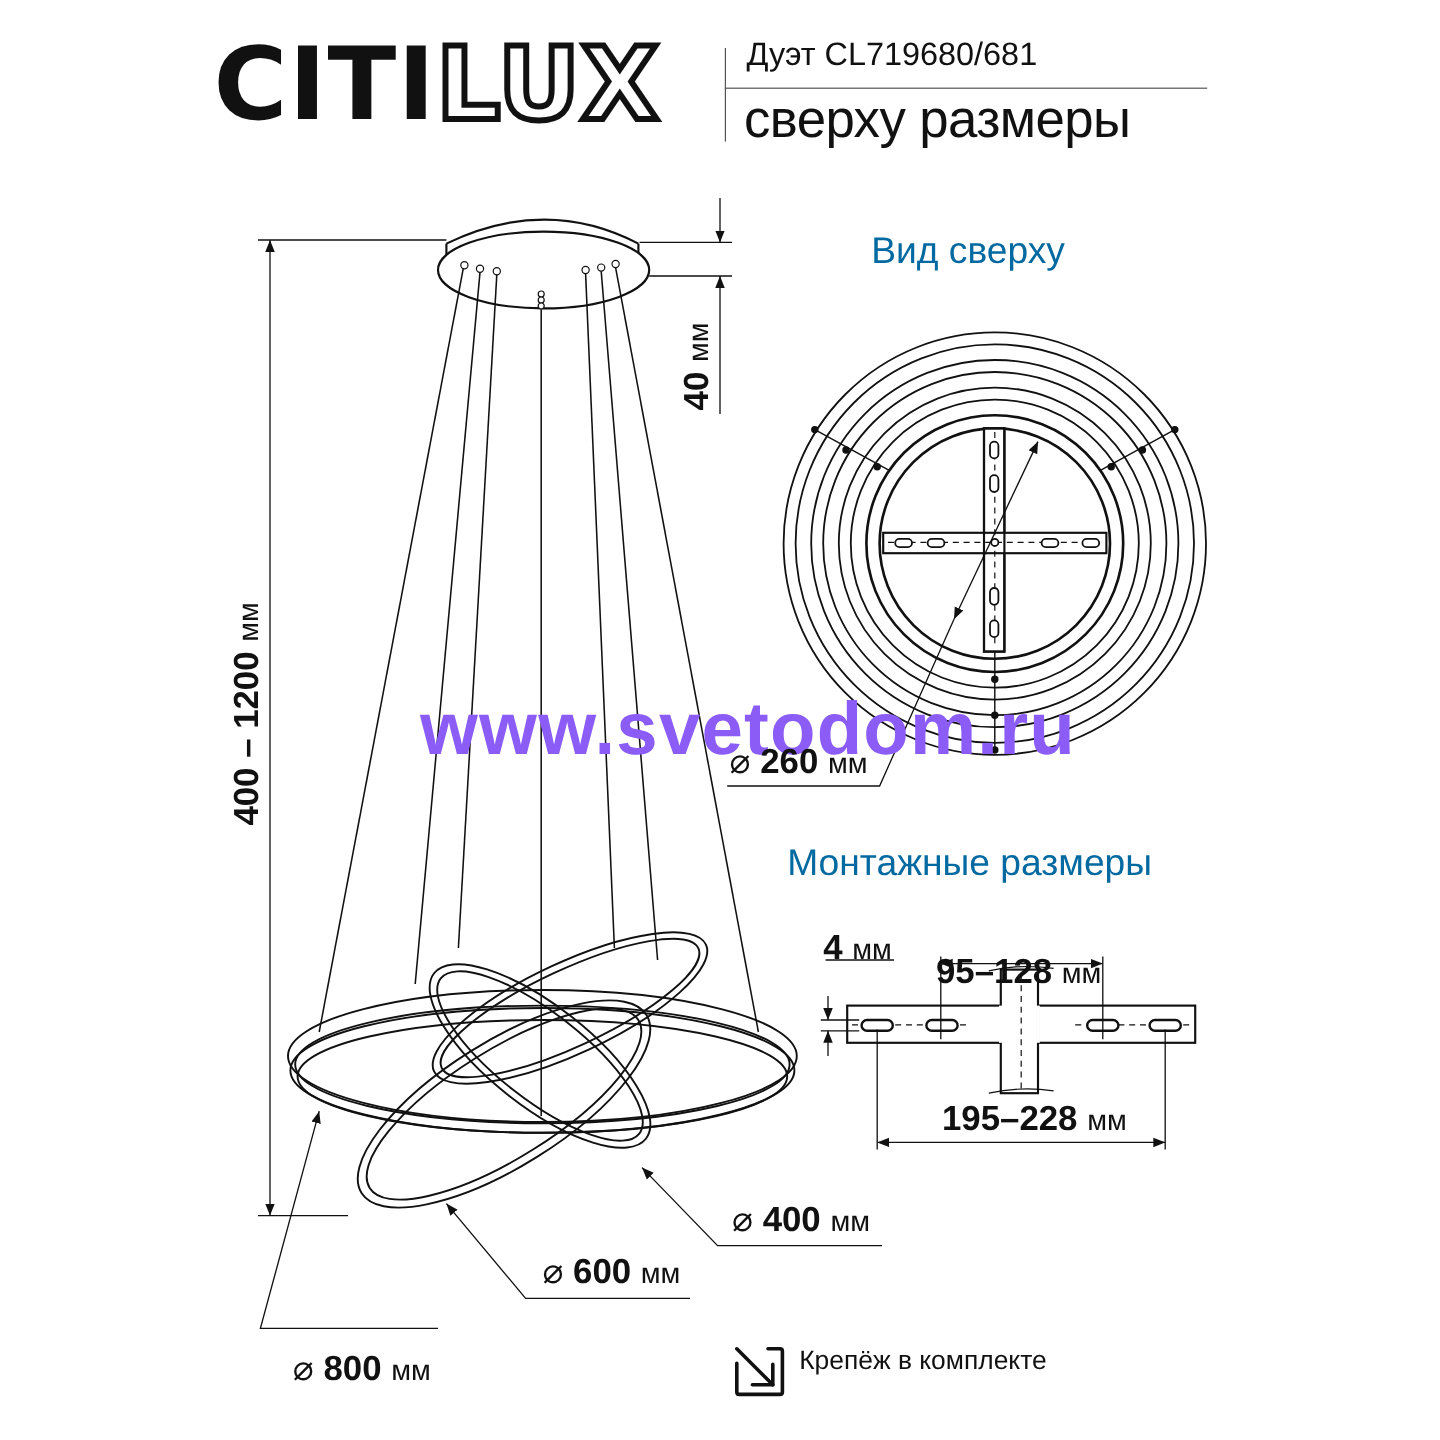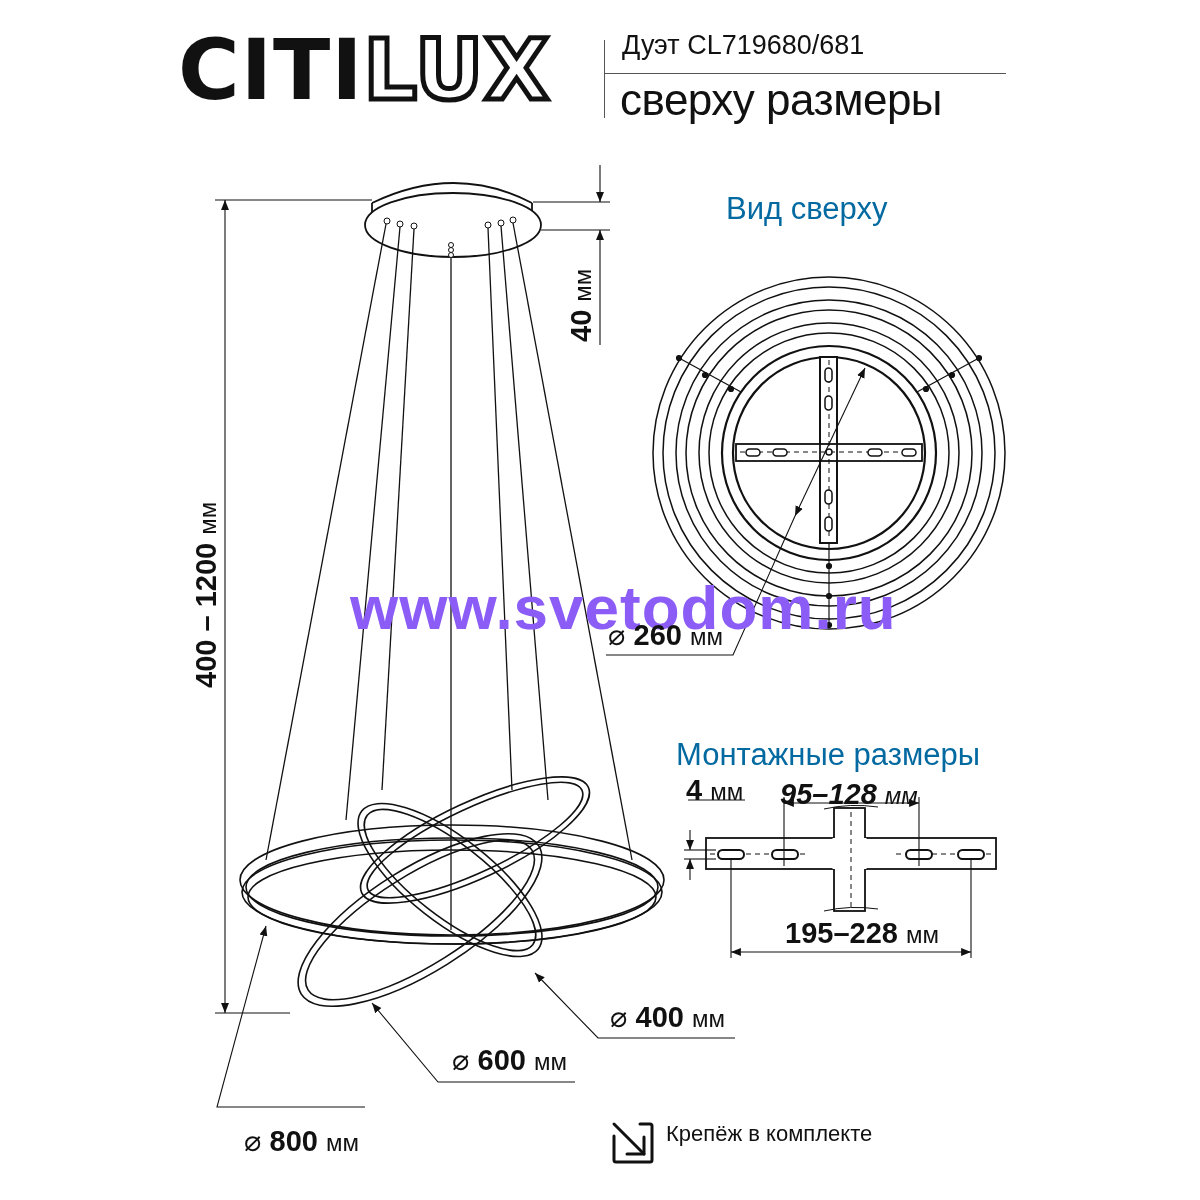--- a/index.html
+++ b/index.html
@@ -227,26 +227,26 @@
   <span class="unit">мм</span>
 </div>
 
 <div class="abs section-title" style="left:726px; top:193px;">Вид сверху</div>
 <div class="abs dim" style="left:608px; top:621px;">
   <span style="font-weight:normal">⌀</span>
   <span>260</span>
   <span class="unit">мм</span>
 </div>
 
-<div class="abs section-title" style="left:676px; top:703px;margin-top:36px;">Монтажные размеры</div>
+<div class="abs section-title" style="left:656px; top:703px;">Монтажные размеры</div>
 <div class="abs dim" style="left:686px; top:776px;text-align:center;">
   <span>4</span>
   <span class="unit">мм</span>
 </div>
-<div class="abs dim" style="left:780px; top:780px;font-style:italic;">
+<div class="abs dim" style="left:780px; top:796px;">
   <span>95–128</span>
   <span class="unit">мм</span>
 </div>
 <div class="abs dim" style="left:785px; top:919px;">
   <span>195–228</span>
   <span class="unit">мм</span>
 </div>
 
 <div class="abs footer-text">Крепёж в комплекте</div>
 

